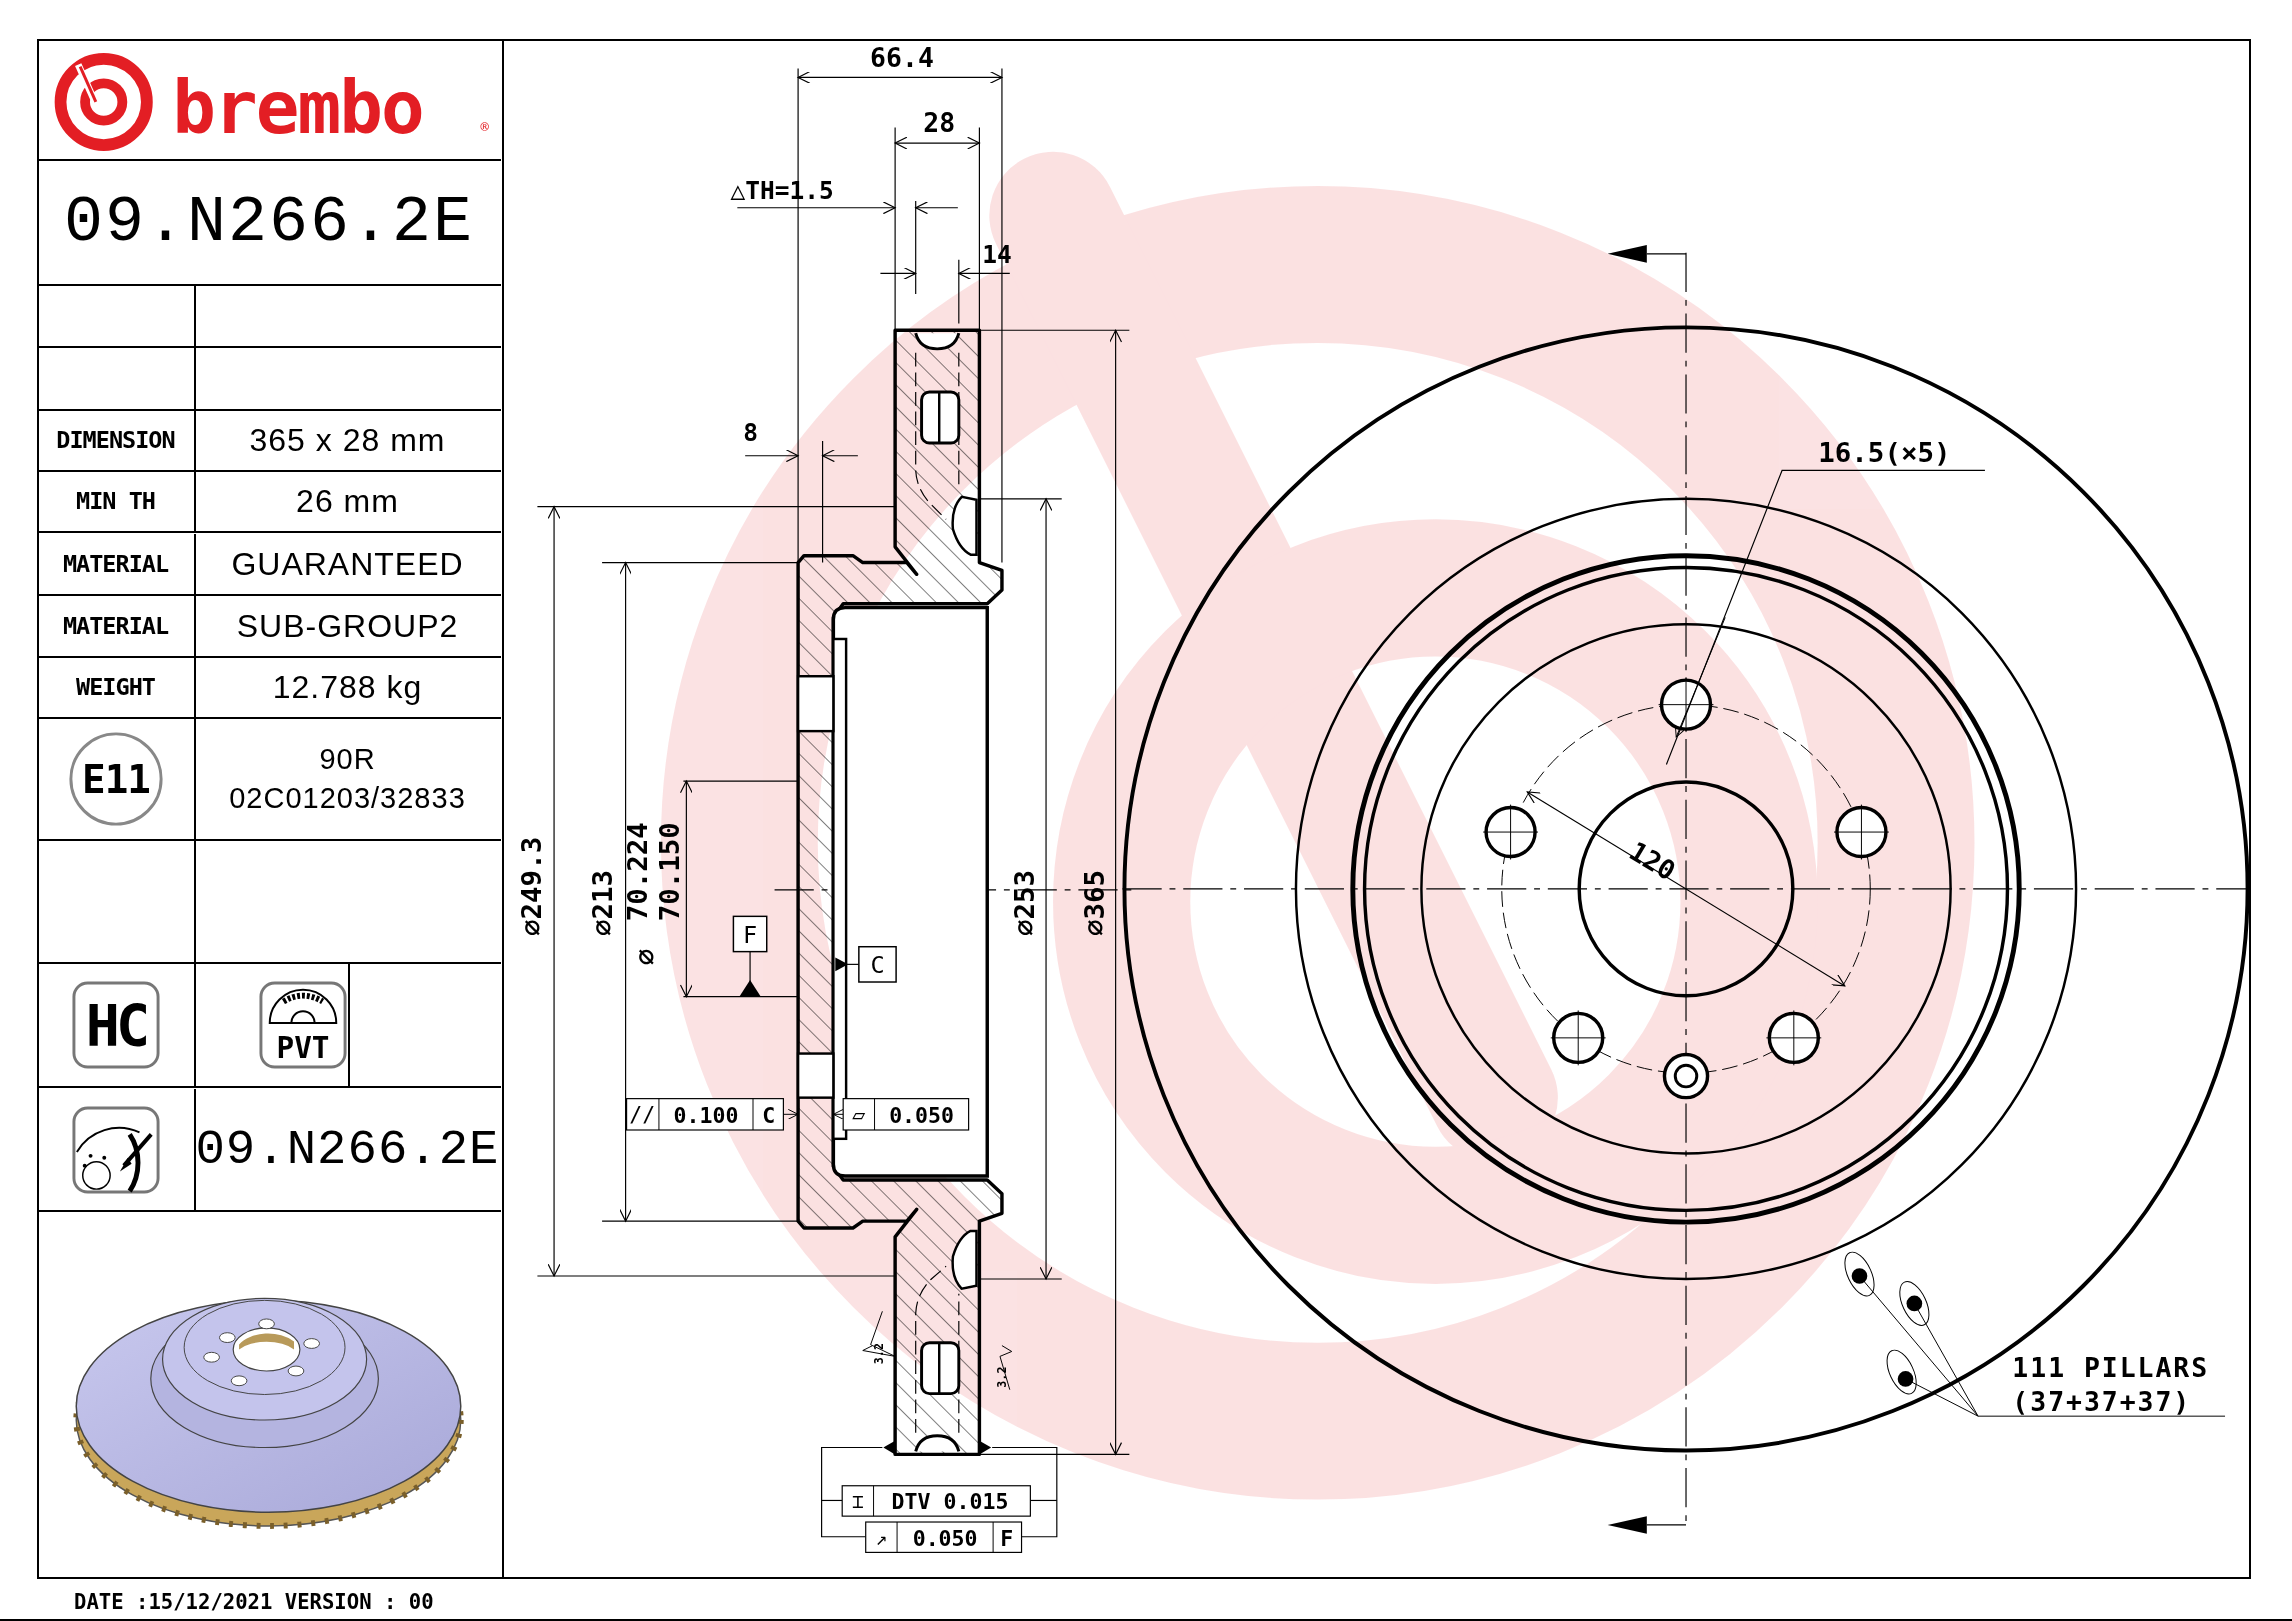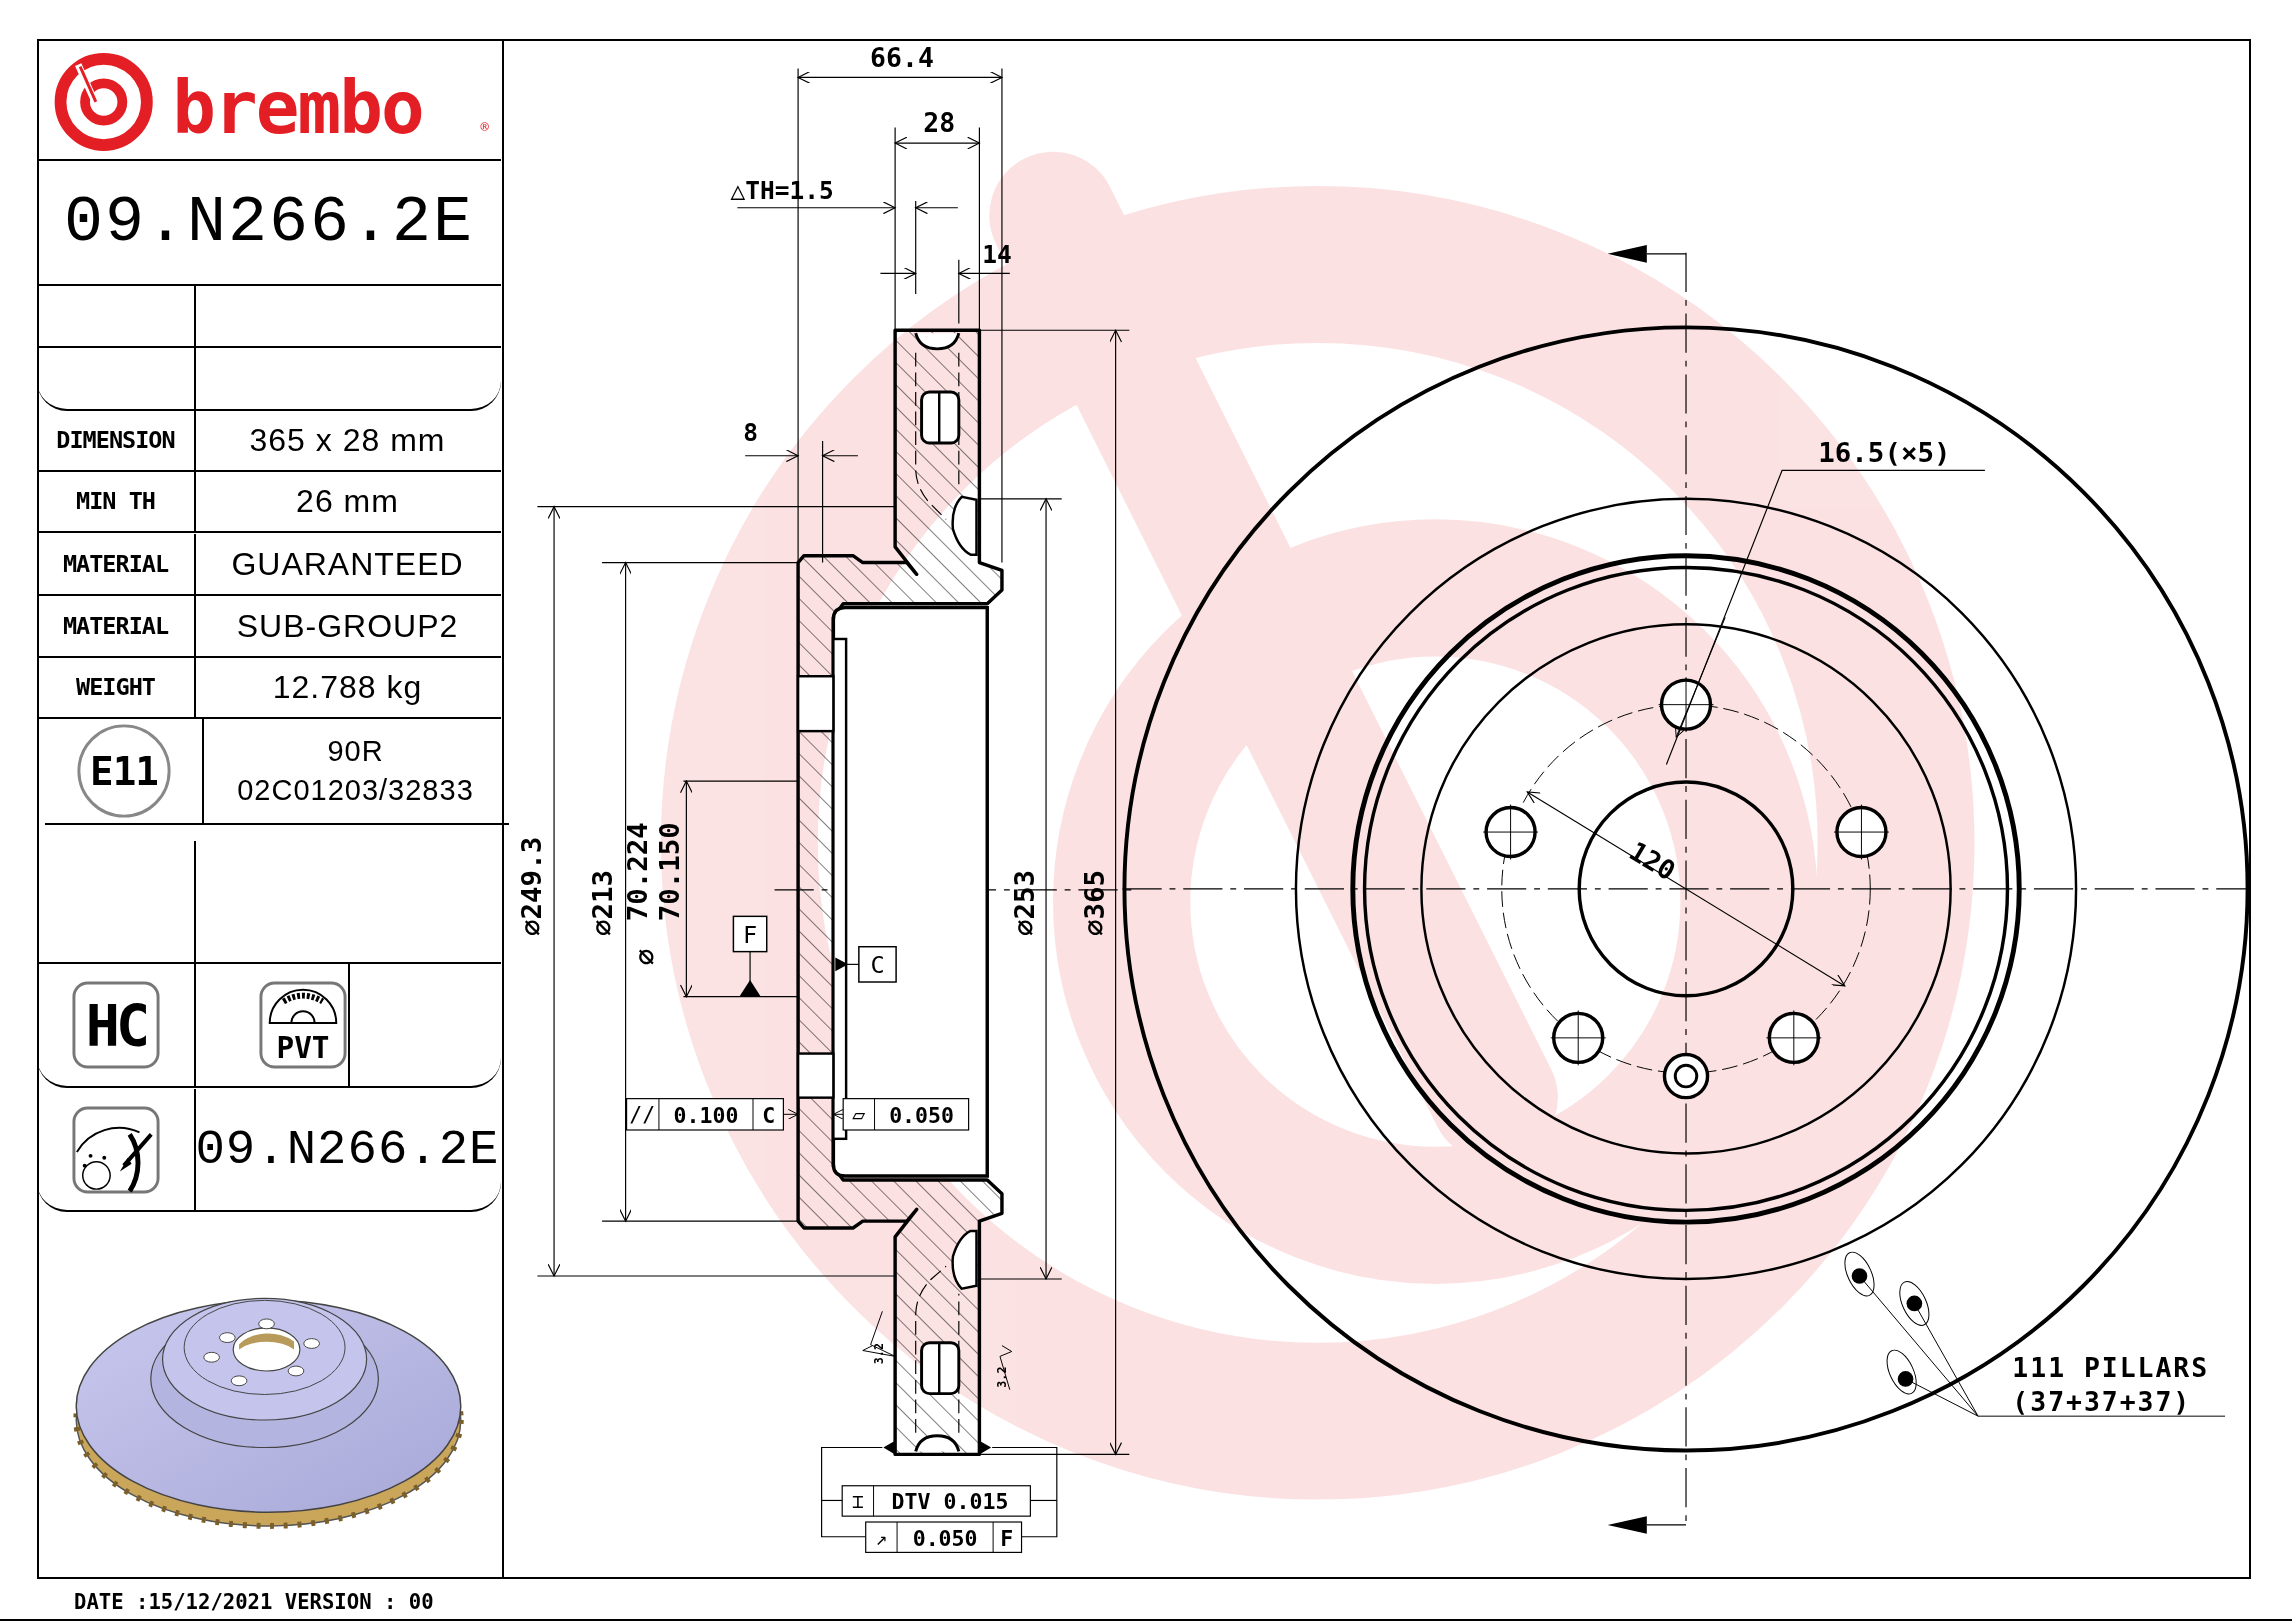--- a/index.html
+++ b/index.html
@@ -1,21 +1,21 @@
 <!DOCTYPE html>
 <html><head>
 <meta charset="utf-8">
 <style>
   html, body { margin: 0; padding: 0; background: #ffffff; }
   body { width: 2293px; height: 1621px; position: relative; overflow: hidden; font-family: "Liberation Sans", sans-serif; color: #000; }
   .sheet { position: absolute; left: 0; top: 0; width: 2293px; height: 1621px; }
   .frame { position: absolute; left: 37px; top: 39px; width: 2214px; height: 1540px; border: 2.9px solid #000; box-sizing: border-box; }
   .left-panel { position: absolute; left: 37px; top: 39px; width: 467px; height: 1540px; border-right: 2.9px solid #000; box-sizing: border-box; }
   .row { position: absolute; left: 0; width: 464px; border-bottom: 2px solid #000; box-sizing: border-box; }
-  .row.thick { border-bottom-width: 2.9px; border-radius: 30px; }
+  .row.thick { border-bottom-width: 2.9px; }
   .cell-label { position: absolute; left: 0; top: 0; bottom: 0; width: 157px; border-right: 2px solid #000; display: flex; align-items: center; justify-content: center; font-family: "DejaVu Sans Mono", monospace; font-weight: bold; font-size: 23.5px; letter-spacing: -1px; }
   .cell-value { position: absolute; left: 157px; right: 0; top: 0; bottom: 0; display: flex; align-items: center; justify-content: center; font-family: "Liberation Sans", sans-serif; font-size: 32px; letter-spacing: 1px; }
   .logo { position: absolute; left: 0; top: 0; width: 464px; height: 122px; border-bottom: 2.9px solid #000; box-sizing: border-box; }
   .part-no { position: absolute; left: 0; top: 122px; width: 464px; height: 125px; border-bottom: 2.9px solid #000; box-sizing: border-box; display: flex; align-items: center; justify-content: center; font-family: "Liberation Mono", monospace; font-size: 65px; letter-spacing: 2px; }
   .date-line { position: absolute; left: 74px; top: 1590px; font-family: "DejaVu Sans Mono", monospace; font-weight: bold; font-size: 20.6px; letter-spacing: 0px; }
   .bottom-rule { position: absolute; left: 0; top: 1619px; width: 2293px; height: 2px; background: #000; }
   svg text { font-family: "DejaVu Sans Mono", monospace; }
 </style>
 </head>
 <body>
@@ -66,21 +66,21 @@
     </div>
     <div class="row" style="top:557px;height:62px;padding-left:19px;">
       <div class="cell-label">MATERIAL</div>
       <div class="cell-value">SUB-GROUP2</div>
     </div>
     <div class="row" style="top:618px;height:62px;">
       <div class="cell-label">WEIGHT</div>
       <div class="cell-value">12.788 kg</div>
     </div>
 
-    <div class="row" style="top:680px;height:106px;margin-left:8px;">
+    <div class="row" style="top:680px;height:122px;">
       <div class="cell-label">
         <svg width="102" height="102" viewBox="0 0 104 104" style="font-size:24px">
           <circle cx="52" cy="52" r="46" fill="none" stroke="#888" stroke-width="3"></circle>
           <text x="52" y="66" text-anchor="middle" font-family="Liberation Serif, serif" font-weight="bold" font-size="40" fill="#000">E11</text>
         </svg>
       </div>
       <div class="cell-value" style="flex-direction:column;font-size:29px;line-height:39px;">
         <span>90R</span>
         <span>02C01203/32833</span>
       </div>

